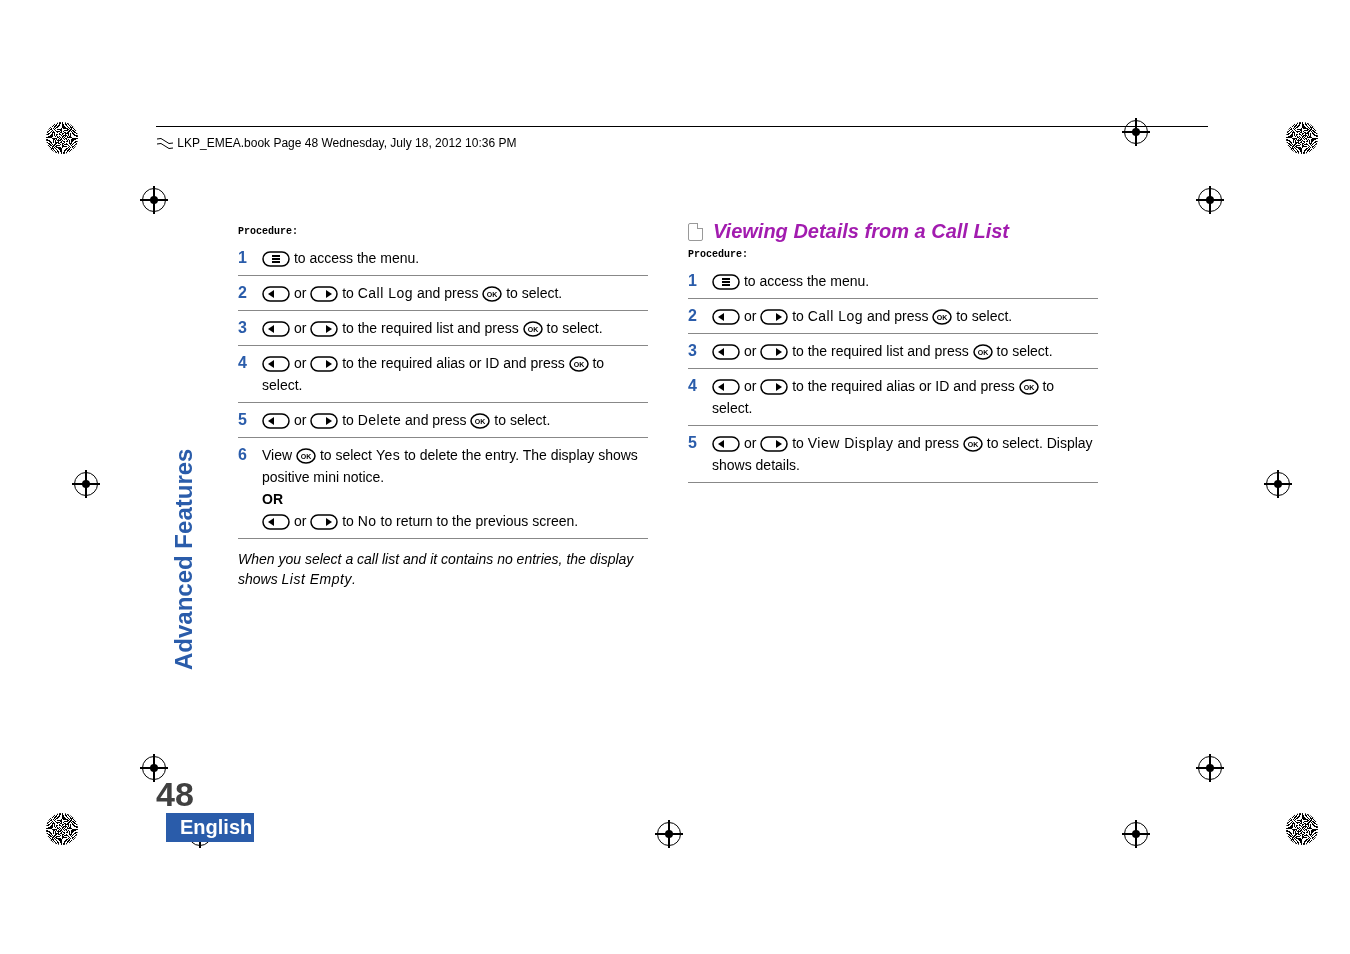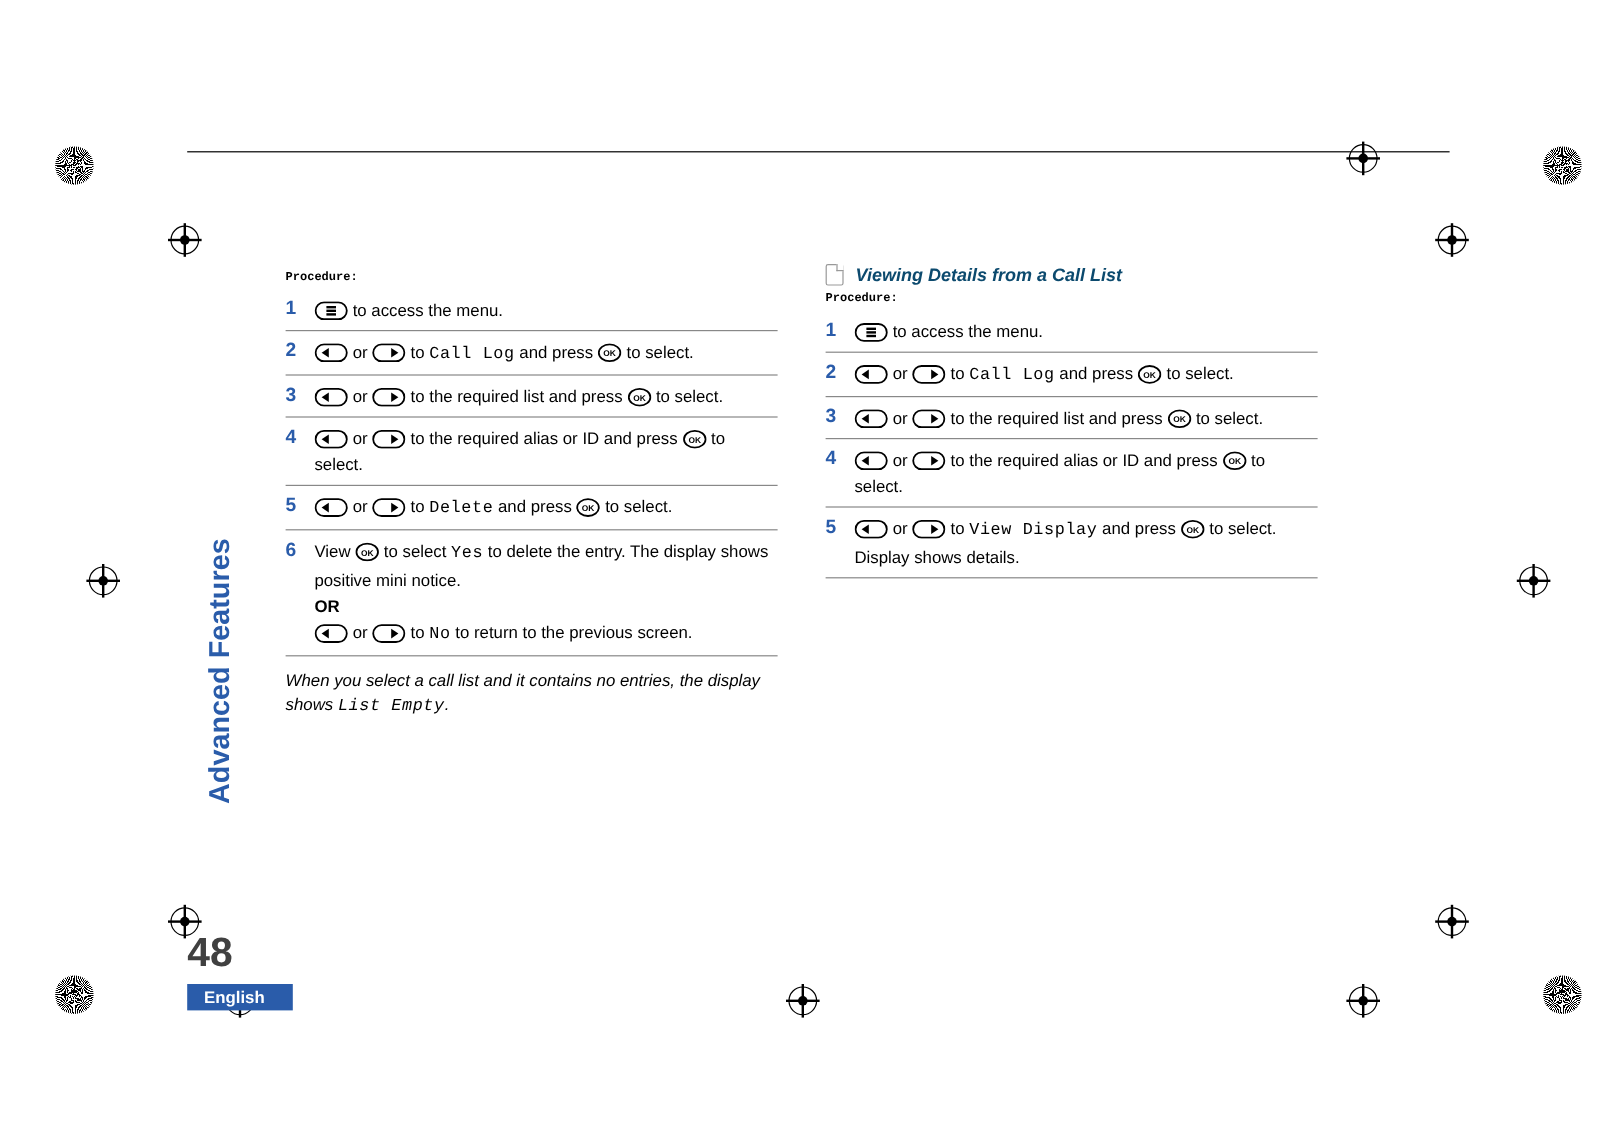--- a/index.html
+++ b/index.html
@@ -67,22 +67,22 @@
     border-bottom: 1.5px solid #999;
   }
   .heading-bold {
     font-weight: bold;
     font-size: 15px;
     color: #000;
   }
   .heading-italic {
     font-style: italic;
     font-weight: bold;
-    font-size: 15px;
-    color: #0c4a6e;
+    font-size: 20px;
+    color: #a21caf;
   }
   .procedure-label {
     font-weight: bold;
     font-size: 10px;
     margin: 6px 0 4px 0;
     font-family: Liberation Mono, monospace;
   }
   .step {
     display: flex;
     align-items: flex-start;
@@ -104,21 +104,21 @@
   .step-body {
     flex: 1;
   }
   .note-italic {
     font-style: italic;
     font-size: 14px;
     margin-top: 10px;
     line-height: 20px;
   }
   .mono {
-    font-family: Liberation Mono, monospace;
+    font-family: Liberation Sans, sans-serif;
     font-size: 14px;
     letter-spacing: 0.5px;
   }
   
   .icon {
     display: inline-block;
     vertical-align: middle;
   }
   
   .side-tab {
@@ -135,27 +135,27 @@
   .page-num {
     position: absolute;
     left: 156px;
     bottom: 140px;
     color: #404040;
     font-weight: bold;
     font-size: 34px;
   }
   .lang-label {
     position: absolute;
-    left: 156px;
+    left: 166px;
     bottom: 112px;
     background: #2a5caa;
     color: #fff;
     font-weight: bold;
     padding: 3px 14px;
-    font-size: 14px;
+    font-size: 20px;
     width:60px;
   }
   
   .reg-mark {
     position: absolute;
     width: 28px;
     height: 28px;
   }
   .reg-circle {
     width: 22px;
@@ -192,20 +192,26 @@
     background: repeating-conic-gradient(#000 0deg 3deg, #fff 3deg 6deg);
   }
   svg text { font-family: Arial; }
   .or-bold { font-weight: bold; }
 </style>
 </head>
 <body>
 
 <div class="page">
   <div class="header-line"></div>
+  <div class="header-text">
+    <svg class="icon" width="18" height="14" viewBox="0 0 18 14">
+        <path d="M1 2 Q5 0 9 4 Q13 8 17 6 M1 7 Q5 5 9 9 Q13 13 17 11" fill="none" stroke="#000" stroke-width="1"></path>
+      </svg>
+    <span>LKP_EMEA.book  Page 48  Wednesday, July 18, 2012  10:36 PM</span>
+  </div>
 
   <div class="starburst" style="top:122px; left:46px;"></div>
   <div class="starburst" style="top:122px; right:32px;"></div>
   <div class="starburst" style="bottom:109px; left:46px;"></div>
   <div class="starburst" style="bottom:109px; right:32px;"></div>
 
   <div class="reg-mark" style="top:118px; left:1122px;">
       <div class="reg-circle"></div>
       <div class="reg-cross-h"></div>
       <div class="reg-cross-v"></div>

